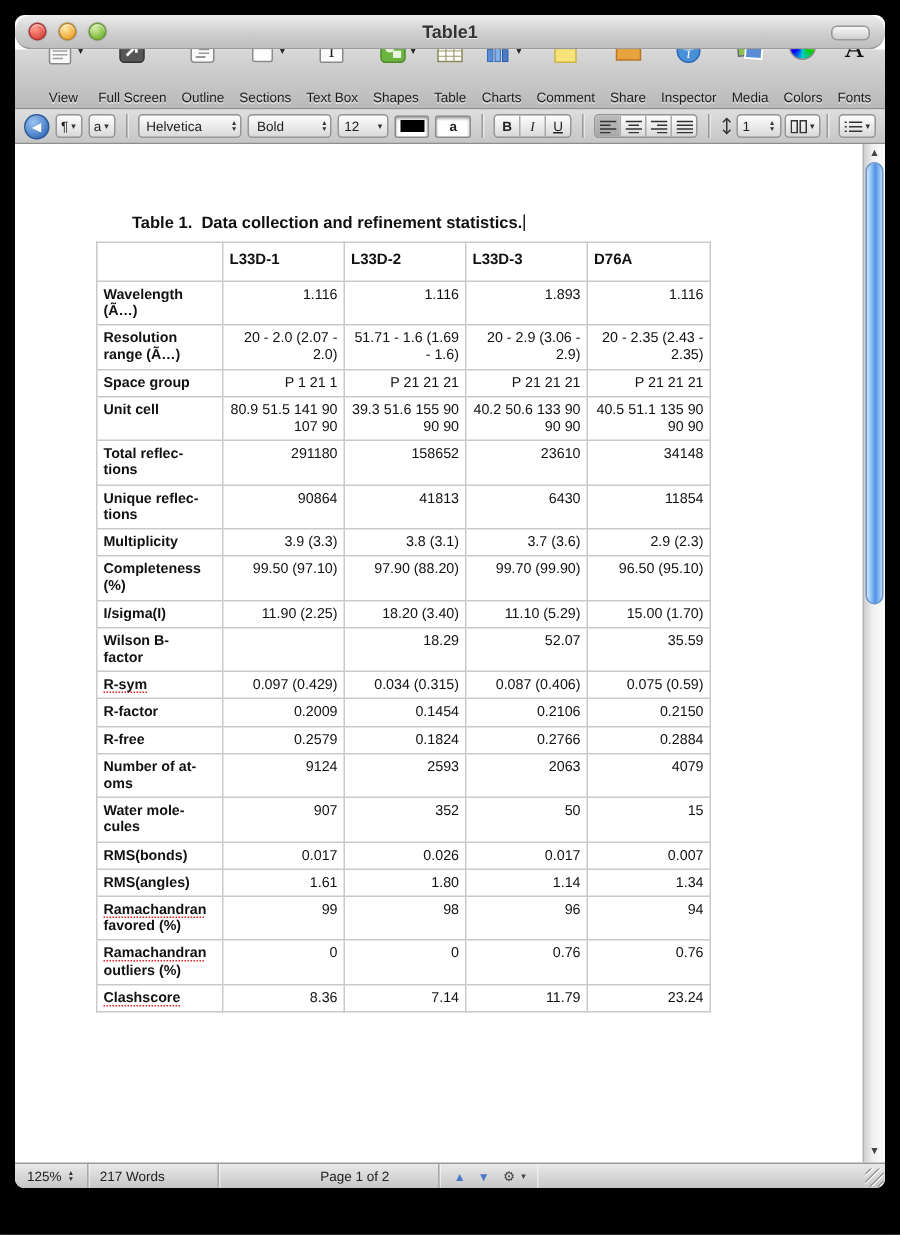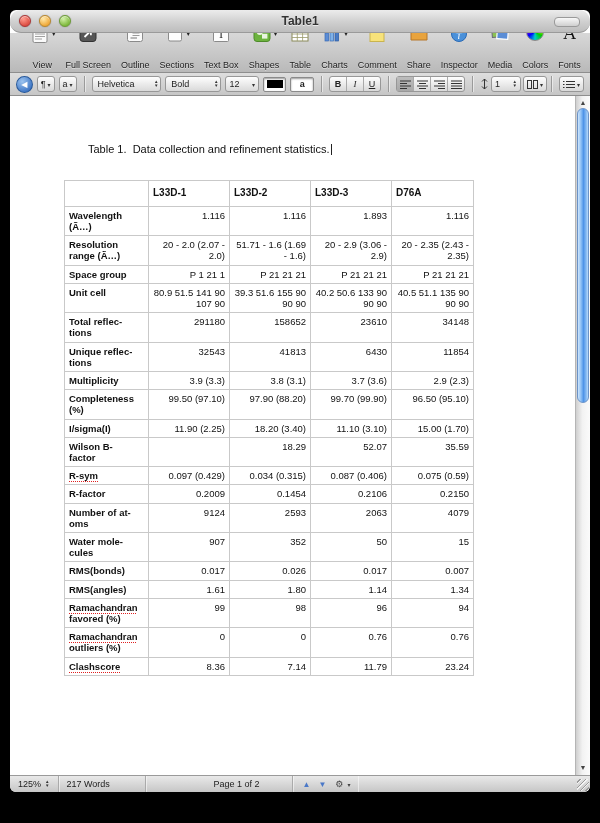--- a/index.html
+++ b/index.html
@@ -48,21 +48,21 @@
   .seg-btn{width:16px;height:14px;display:flex;align-items:center;justify-content:center;border-right:1px solid #aaa;font-size:9px;color:#222;}
   .seg-btn:last-child{border-right:none;}
   .seg-btn.sel{background:linear-gradient(#bcbcbc,#a8a8a8);}
   .seg-btn .it{font-style:italic;font-family:"Liberation Serif",serif;}
   .seg-btn .un{text-decoration:underline;}
   .fb-spacing{display:flex;align-items:center;gap:2px;}
   .fb-step{width:22px;padding:0 3px;justify-content:space-between;}
   
   .content{flex:1;background:#fff;position:relative;overflow:hidden;}
   .page{position:absolute;left:0;top:0;right:15px;bottom:0;background:#fff;}
-  .doc-title{margin:47px 0 25px 78px;font-size:11px;font-weight:normal;color:#111;white-space:pre-wrap;}
+  .doc-title{margin:47px 0 6px 78px;font-size:11px;font-weight:bold;color:#111;white-space:pre-wrap;}
   .caret{display:inline-block;width:1px;height:11px;background:#222;vertical-align:-2px;margin-left:1px;}
   #doc-table{border-collapse:collapse;table-layout:fixed;width:409px;margin-left:54px;font-size:9.5px;color:#111;}
   #doc-table th,#doc-table td{border:1px solid #c9c9c9;padding:3px 4px;vertical-align:top;line-height:1.18;}
   #doc-table thead th{text-align:left;font-weight:bold;font-size:10px;padding:6px 4px 7px 4px;}
   #doc-table th.rowlabel{text-align:left;font-weight:bold;white-space:pre-line;font-size:9.5px;}
   #doc-table td.val{text-align:right;}
   .misspell{text-decoration:underline dotted #e02020;text-decoration-thickness:1px;text-underline-offset:2px;}
   
   .vscroll{position:absolute;top:0;right:0;width:15px;bottom:0;background:linear-gradient(to right,#cfcfcf,#f2f2f2 45%,#fbfbfb);border-left:1px solid #b5b5b5;box-sizing:border-box;}
   .sb-up{position:absolute;top:1px;left:0;right:0;height:11px;font-size:7px;color:#444;text-align:center;line-height:11px;}
@@ -455,21 +455,21 @@
                 <th class="rowlabel">Total reflec-
 tions</th>
                 <td class="val">291180</td>
                 <td class="val">158652</td>
                 <td class="val">23610</td>
                 <td class="val">34148</td>
               </tr>
               <tr>
                 <th class="rowlabel">Unique reflec-
 tions</th>
-                <td class="val">32543</td>
+                <td class="val">90864</td>
                 <td class="val">41813</td>
                 <td class="val">6430</td>
                 <td class="val">11854</td>
               </tr>
               <tr>
                 <th class="rowlabel">Multiplicity</th>
                 <td class="val">3.9 (3.3)</td>
                 <td class="val">3.8 (3.1)</td>
                 <td class="val">3.7 (3.6)</td>
                 <td class="val">2.9 (2.3)</td>
@@ -479,21 +479,21 @@
 (%)</th>
                 <td class="val">99.50 (97.10)</td>
                 <td class="val">97.90 (88.20)</td>
                 <td class="val">99.70 (99.90)</td>
                 <td class="val">96.50 (95.10)</td>
               </tr>
               <tr>
                 <th class="rowlabel">I/sigma(I)</th>
                 <td class="val">11.90 (2.25)</td>
                 <td class="val">18.20 (3.40)</td>
-                <td class="val">11.10 (3.10)</td>
+                <td class="val">11.10 (5.29)</td>
                 <td class="val">15.00 (1.70)</td>
               </tr>
               <tr>
                 <th class="rowlabel">Wilson B-
 factor</th>
                 <td class="val"></td>
                 <td class="val">18.29</td>
                 <td class="val">52.07</td>
                 <td class="val">35.59</td>
               </tr>
@@ -503,20 +503,27 @@
                 <td class="val">0.034 (0.315)</td>
                 <td class="val">0.087 (0.406)</td>
                 <td class="val">0.075 (0.59)</td>
               </tr>
               <tr>
                 <th class="rowlabel">R-factor</th>
                 <td class="val">0.2009</td>
                 <td class="val">0.1454</td>
                 <td class="val">0.2106</td>
                 <td class="val">0.2150</td>
+              </tr>
+              <tr>
+                <th class="rowlabel">R-free</th>
+                <td class="val">0.2579</td>
+                <td class="val">0.1824</td>
+                <td class="val">0.2766</td>
+                <td class="val">0.2884</td>
               </tr>
               <tr>
                 <th class="rowlabel">Number of at-
 oms</th>
                 <td class="val">9124</td>
                 <td class="val">2593</td>
                 <td class="val">2063</td>
                 <td class="val">4079</td>
               </tr>
               <tr>

